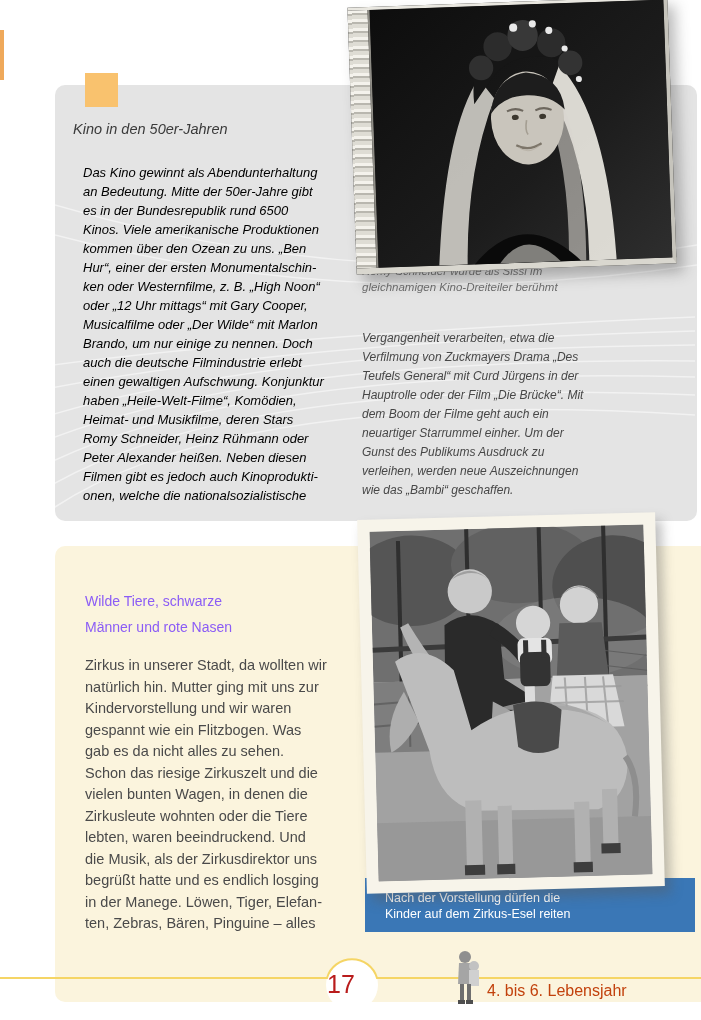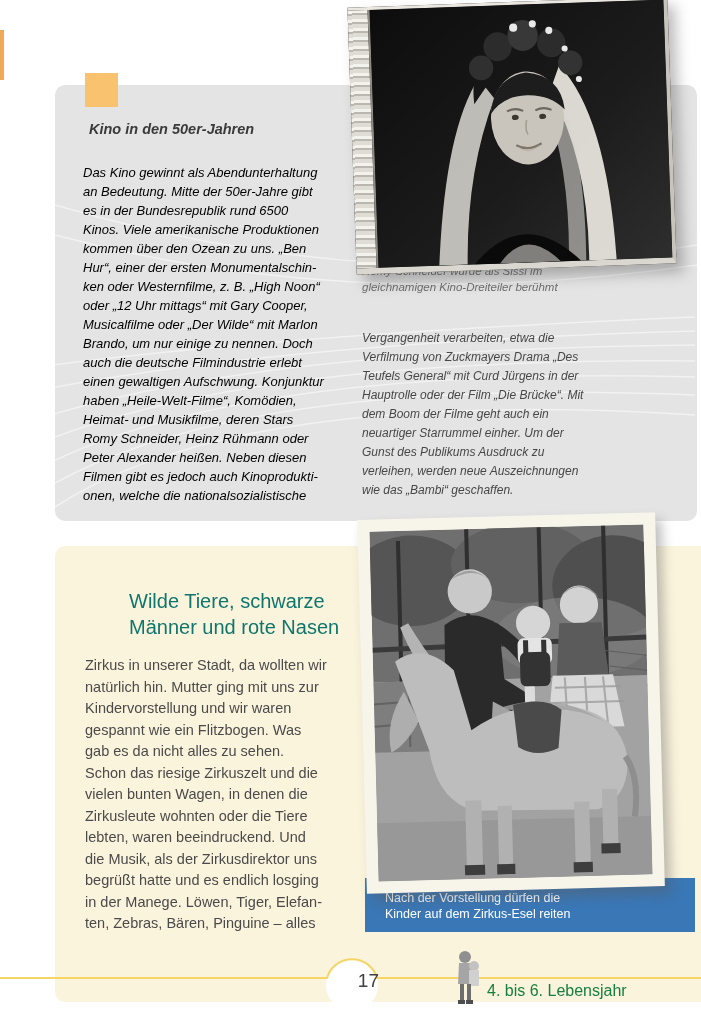--- a/index.html
+++ b/index.html
@@ -11,21 +11,21 @@
   .pre{white-space:pre-line;}
 
   
   .edge-bar{left:0;top:30px;width:4px;height:50px;background:#efa95b;}
   .orange-square{left:85px;top:73px;width:33px;height:34px;background:#f9c26e;z-index:5;}
 
   
   .gray-panel{left:55px;top:85px;width:642px;height:436px;background:#e4e4e4;border-radius:10px;z-index:1;}
   .swirls{left:55px;top:85px;width:642px;height:436px;z-index:2;pointer-events:none;}
 
-  .kino-heading{left:89px;top:121px;width:290px;font-size:14.5px;font-weight:bold;font-style:italic;color:#3a3a3a;z-index:6;}
+  .kino-heading{left:73px;top:121px;width:290px;font-size:14.5px;font-weight:normal;font-style:italic;color:#3a3a3a;z-index:6;}
   .kino-para{left:83px;top:163px;width:285px;font-size:13px;line-height:19px;font-style:italic;color:#000000;z-index:6;}
   .right-para{left:362px;top:329px;width:300px;font-size:12px;line-height:19px;font-style:italic;color:#474747;z-index:6;}
   .sissi-caption{left:362px;top:264px;width:300px;font-size:11.5px;line-height:15.5px;font-style:italic;color:#6e6e6e;z-index:6;}
 
   
   .sissi-photo{
     left:352px;top:2px;width:316px;height:258px;z-index:7;
     transform:rotate(-2deg);transform-origin:50% 50%;
     background:#111;display:flex;
     box-shadow:7px 9px 14px rgba(60,60,60,.35);
@@ -33,41 +33,41 @@
   }
   .frame-strip{
     width:20px;height:100%;flex:0 0 20px;
     background:repeating-linear-gradient(180deg,#f4f2ec 0 3px,#b9b7af 3px 5px,#dedcd4 5px 9px);
     border-right:2px solid #8f8d86;
   }
   .sissi-photo svg{flex:1;display:block;}
 
   
   .cream-panel{left:55px;top:546px;width:646px;height:456px;background:#fbf4dd;border-radius:10px 0 0 10px;z-index:1;}
-  .zirkus-heading{left:85px;top:588px;width:300px;font-size:20px;line-height:26px;color:#0f766e;z-index:6;margin-left:44px;}
+  .zirkus-heading{left:85px;top:588px;width:300px;font-size:14px;line-height:26px;color:#8b5cf6;z-index:6;}
   .zirkus-para{left:85px;top:655px;width:285px;font-size:14.5px;line-height:21.5px;color:#4a4a4a;z-index:6;}
 
   
   .blue-box{left:365px;top:878px;width:330px;height:54px;background:#3a77b6;z-index:3;}
   .blue-box-text{left:20px;top:13px;width:290px;font-size:12.5px;line-height:15.5px;color:#ffffff;}
 
   
   .donkey-photo{
     left:362px;top:516px;width:298px;height:374px;z-index:8;
     transform:rotate(-1.5deg);transform-origin:50% 50%;
     background:#f7f4ea;padding:12px;box-sizing:border-box;
     box-shadow:6px 8px 12px rgba(90,90,90,.4);
   }
   .donkey-photo svg{display:block;width:100%;height:100%;}
 
   
   .footer-line-svg{left:0;top:950px;width:701px;height:64px;z-index:4;}
-  .page-number{left:327px;top:970px;width:52px;text-align:right;font-size:19px;color:#404040;z-index:9;}
+  .page-number{left:327px;top:970px;width:52px;text-align:left;font-size:25px;color:#b91c1c;z-index:9;}
   .children-icon{left:455px;top:950px;width:26px;height:56px;z-index:9;}
-  .footer-label{left:487px;top:982px;font-size:16px;color:#15803d;z-index:9;}
+  .footer-label{left:487px;top:982px;font-size:16px;color:#c2410c;z-index:9;}
 </style>
 </head>
 <body>
 
 <div class="page">
 
   <div class="abs edge-bar"></div>
 
   <div class="abs gray-panel"></div>
   <svg class="abs swirls" viewBox="0 0 642 436">

